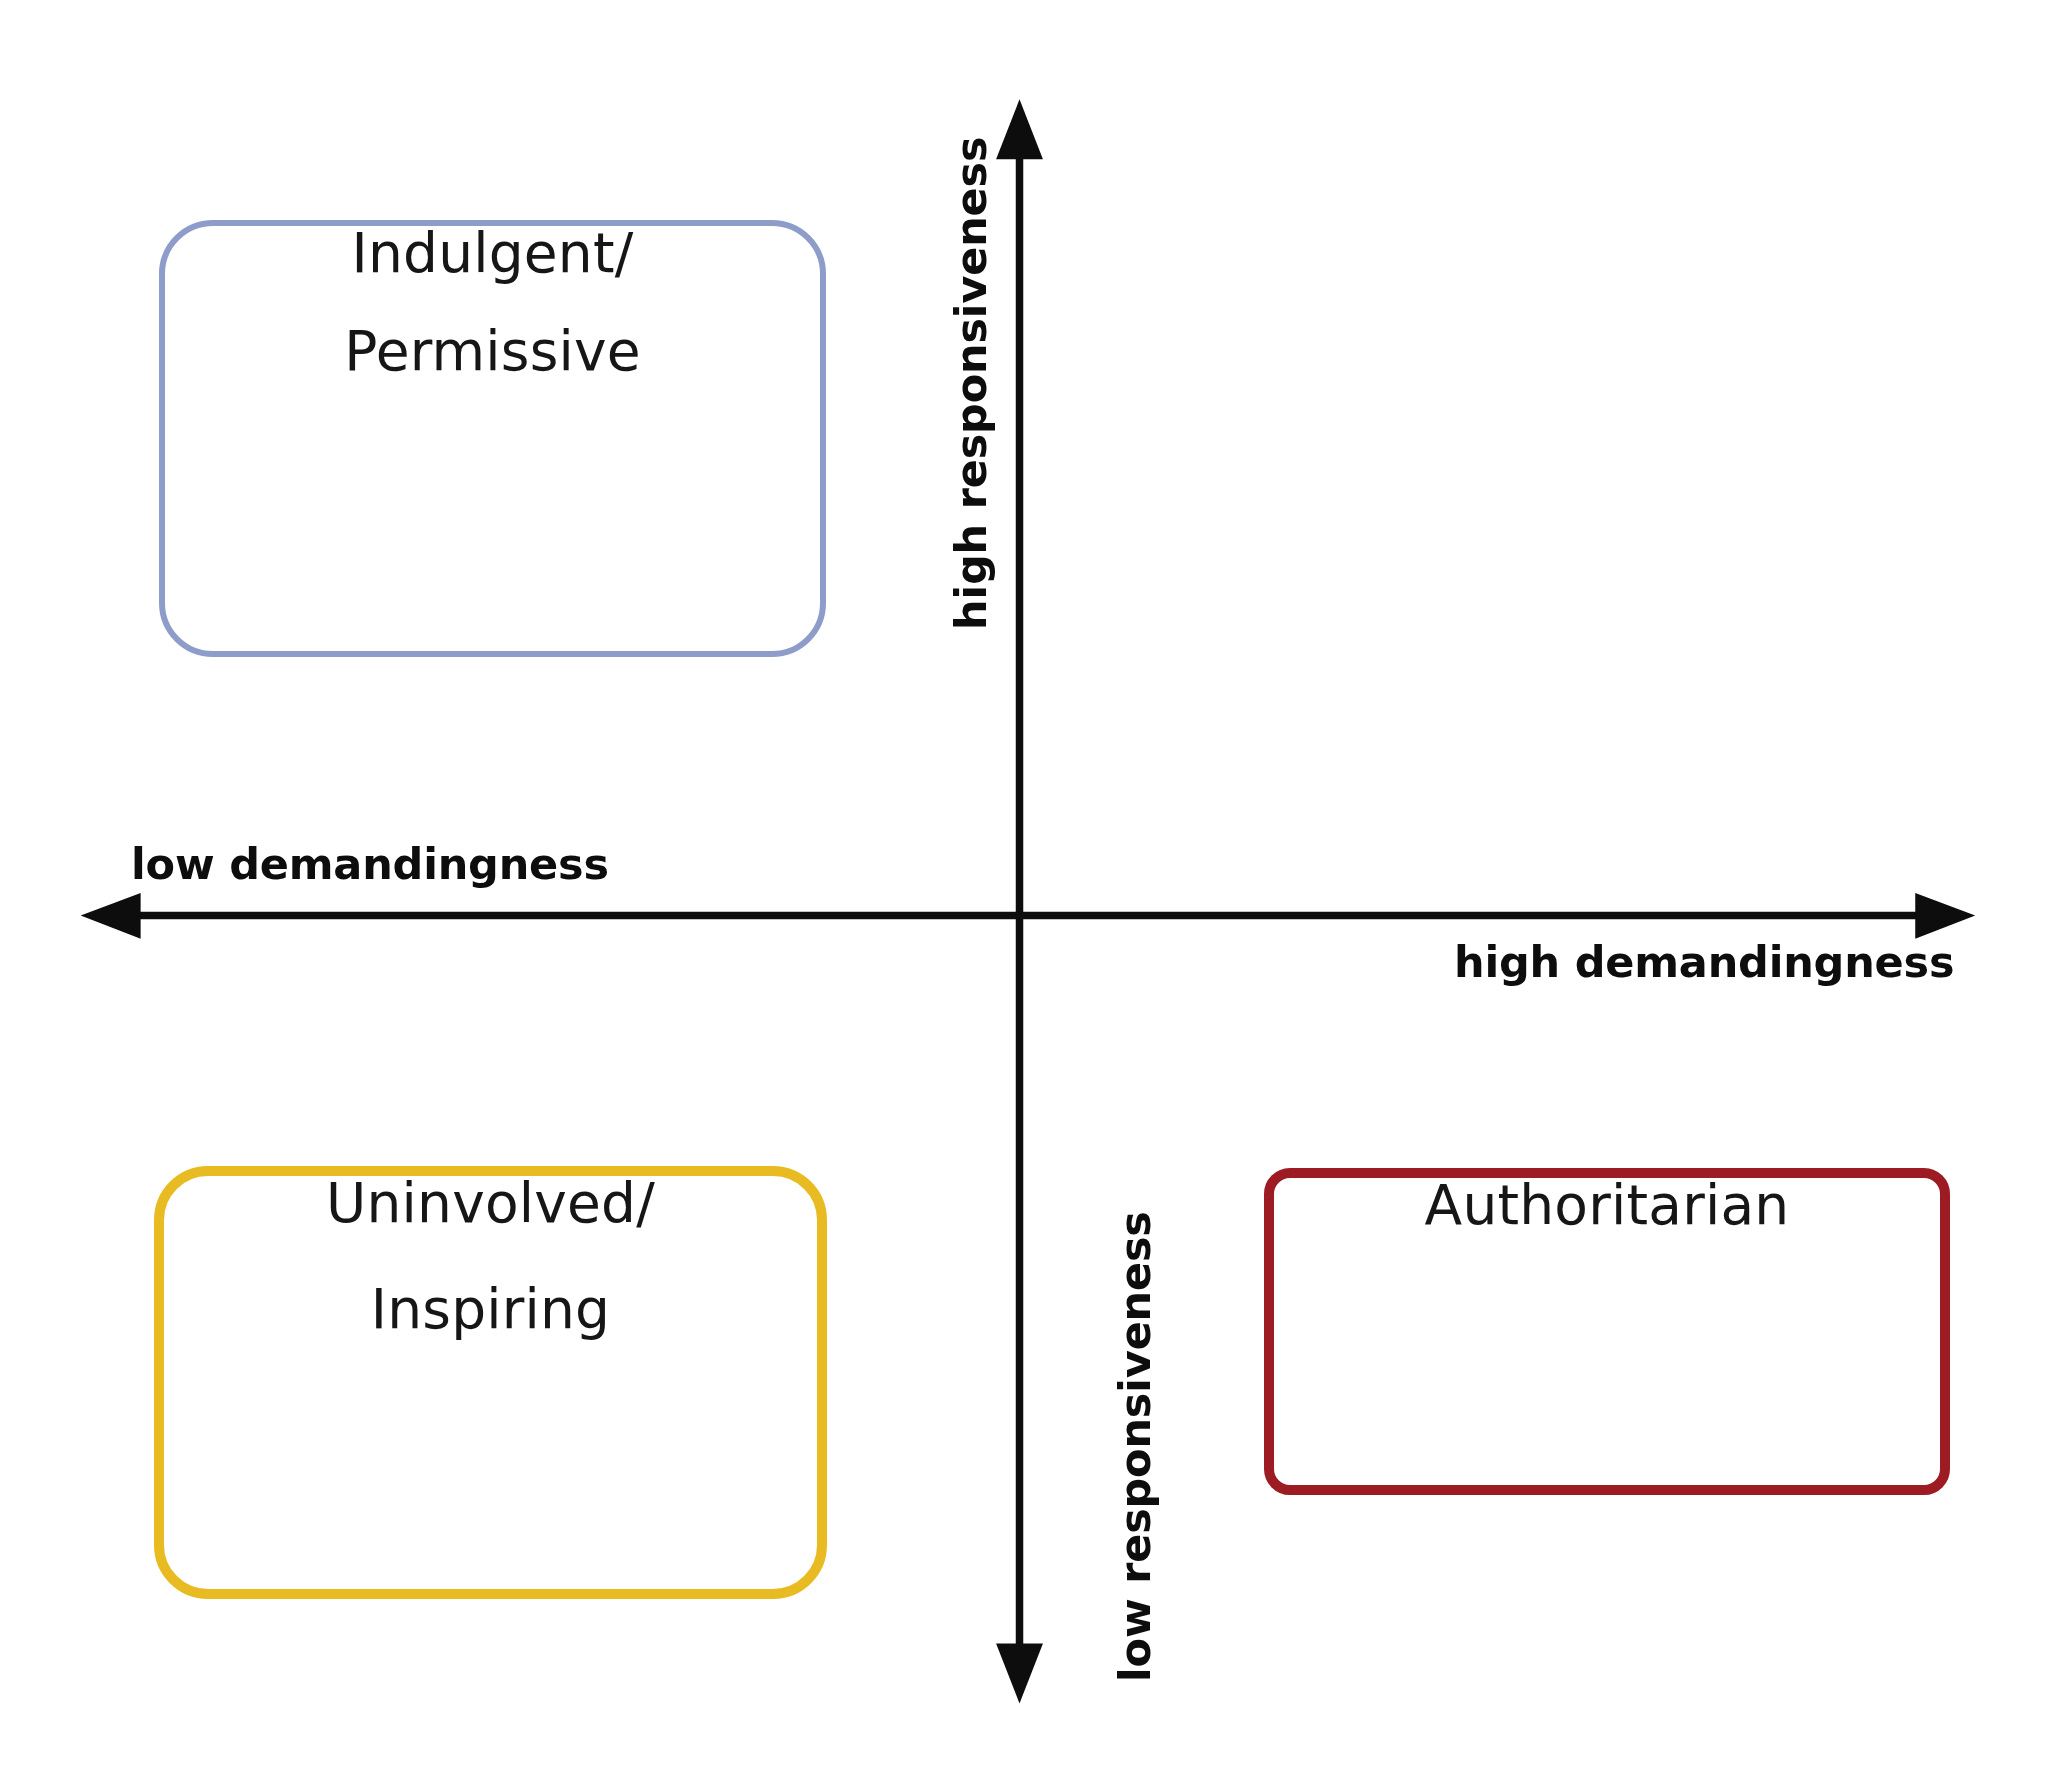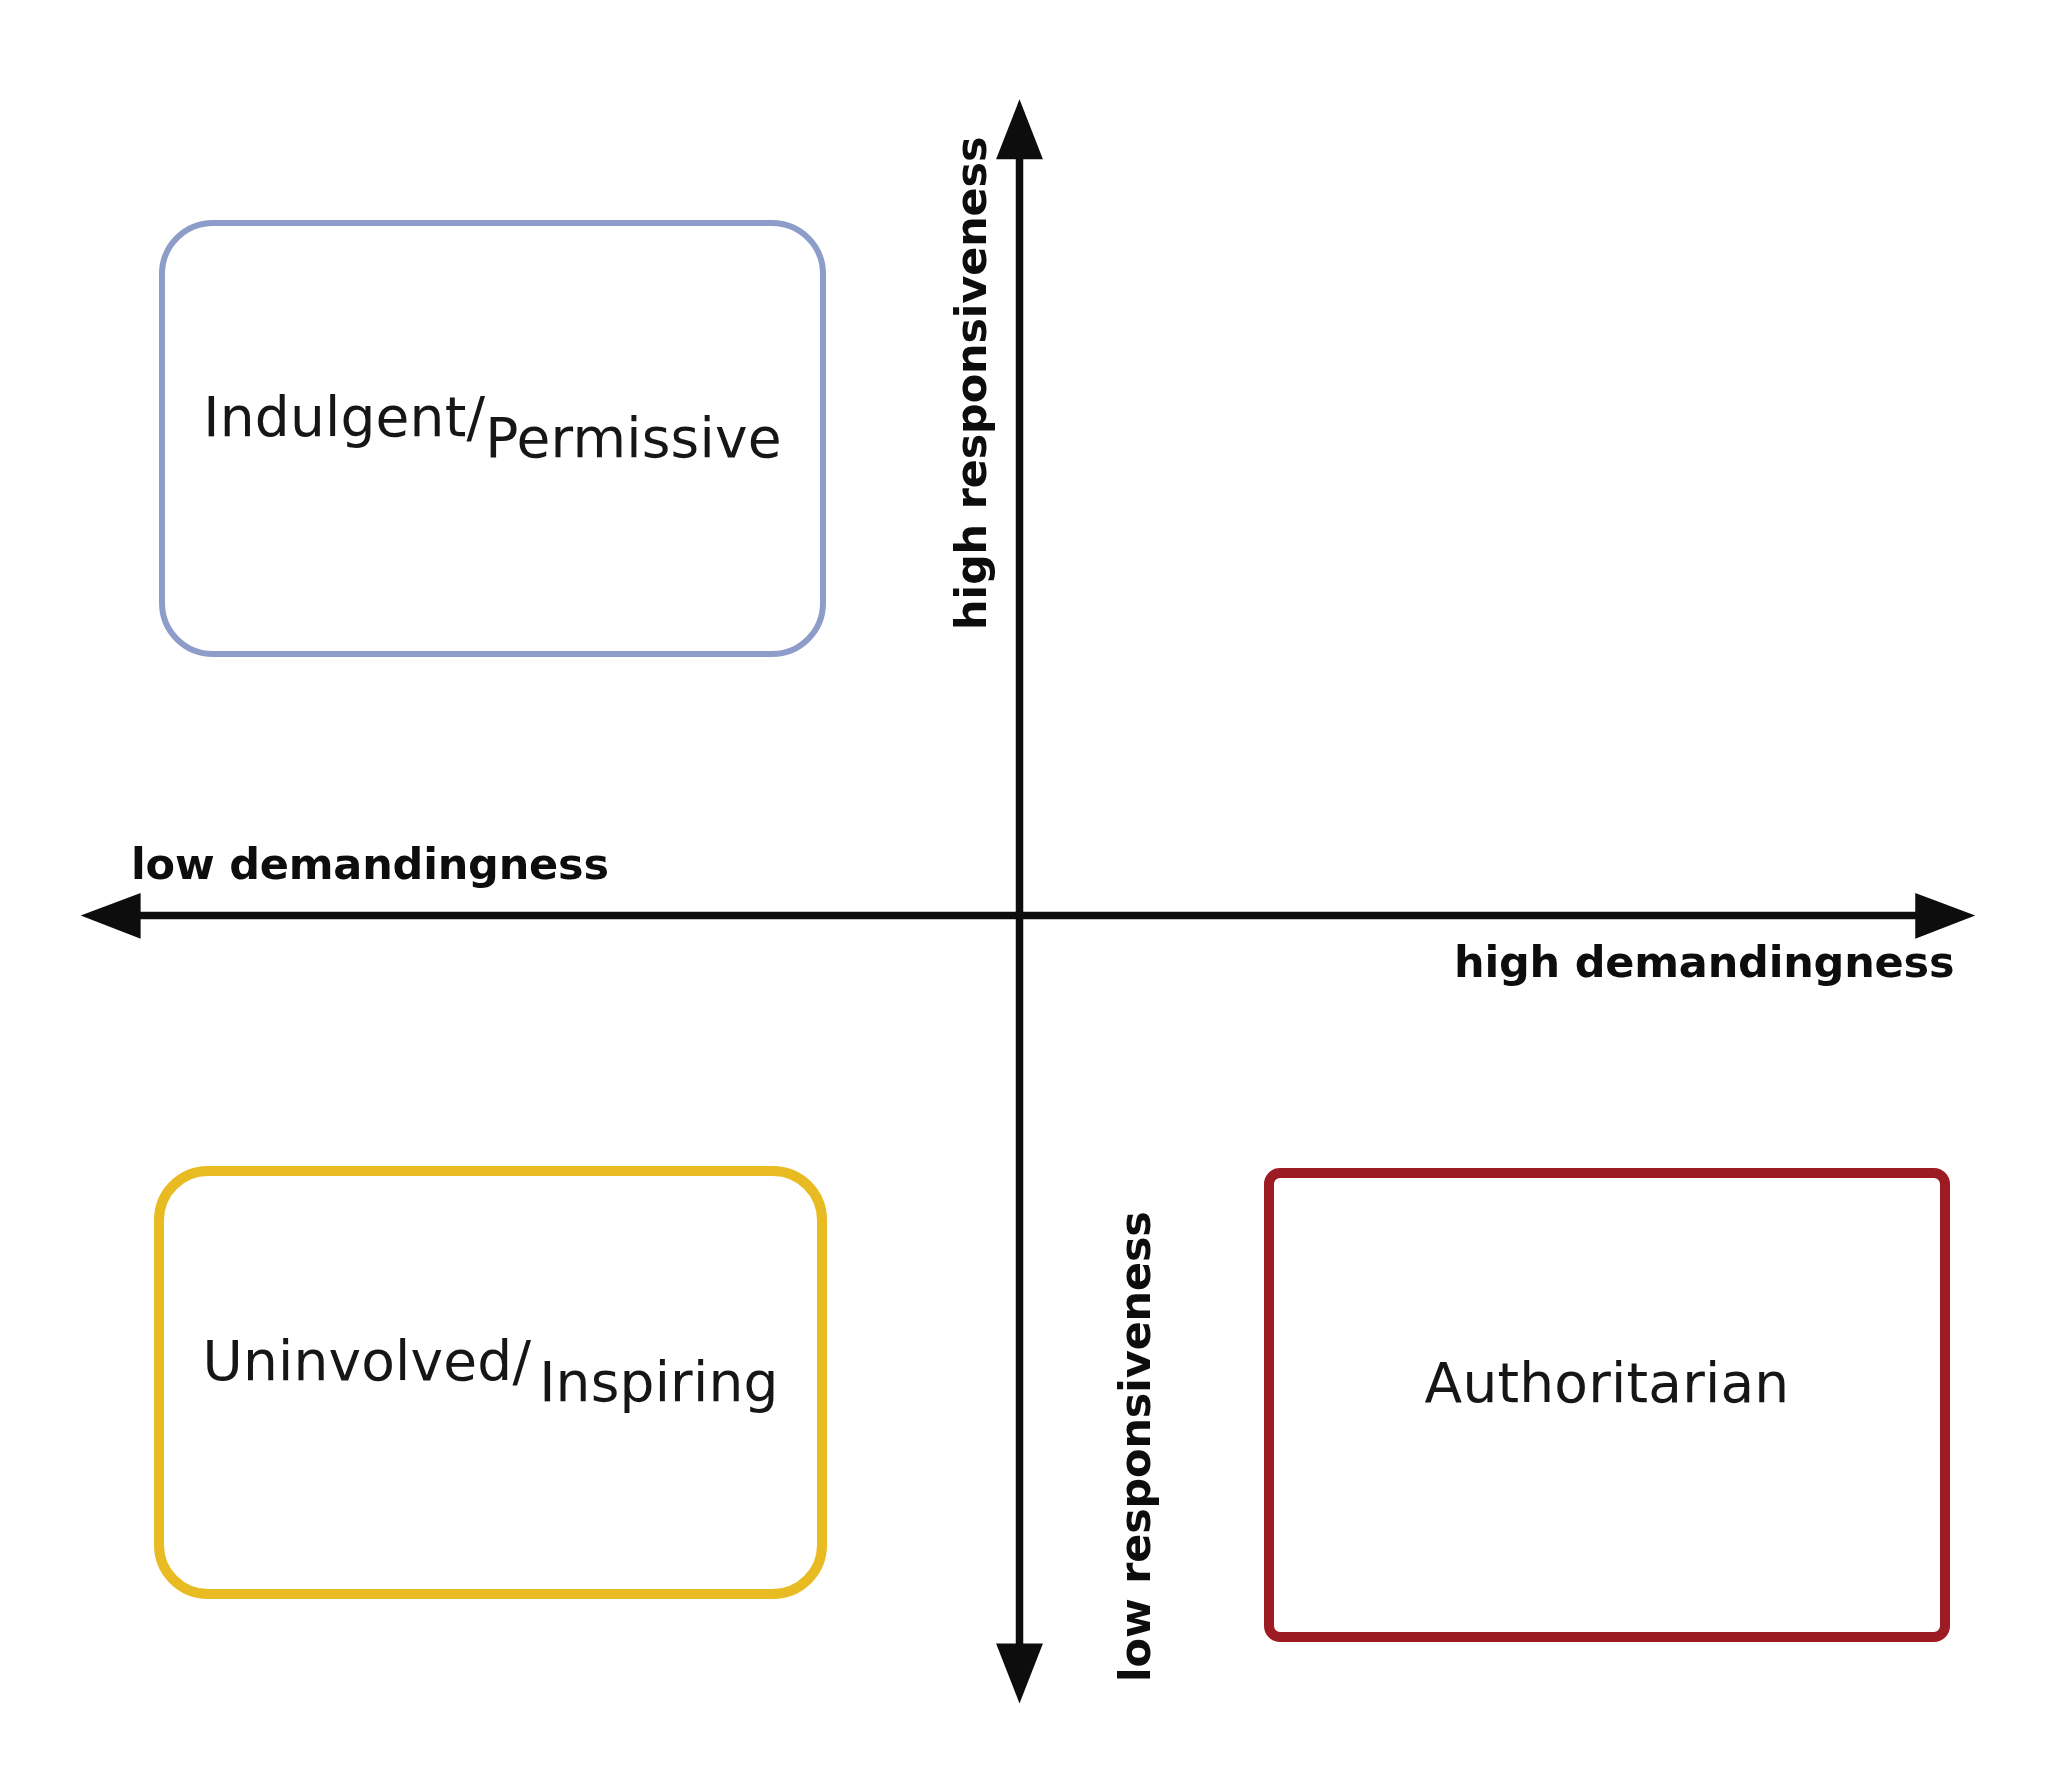--- a/index.html
+++ b/index.html
@@ -27,22 +27,22 @@
     height: 1784px;
     pointer-events: none;
   }
 
   
   .qbox {
     position: absolute;
     box-sizing: border-box;
     background: transparent;
     display: flex;
+    flex-direction: column;
     align-items: center;
-    justify-content: center;
   }
   .qbox .line {
     font-family: "DejaVu Sans", sans-serif;
     font-size: 55px;
     font-weight: 400;
     color: #161616;
     line-height: 1.0;
     letter-spacing: 0.2px;
     white-space: nowrap;
   }
@@ -62,23 +62,23 @@
   }
   #box-uninvolved {
     left: 154px;  top: 1166px;
     width: 673px; height: 433px;
     border: 10.3px solid #e9bb22;
     border-radius: 54px;
     gap: 8px;
   }
   #box-authoritarian {
     left: 1264px; top: 1168px;
-    width: 686px; height: 474px;
+    width: 686px; height: 327px;
     border: 10.3px solid #9d1b22;
-    border-radius: 16px;
+    border-radius: 26px;
   }
 
   
   .axis-label {
     position: absolute;
     font-family: "DejaVu Sans", sans-serif;
     font-weight: 700;
     font-size: 43px;
     color: #0d0d0d;
     white-space: nowrap;

